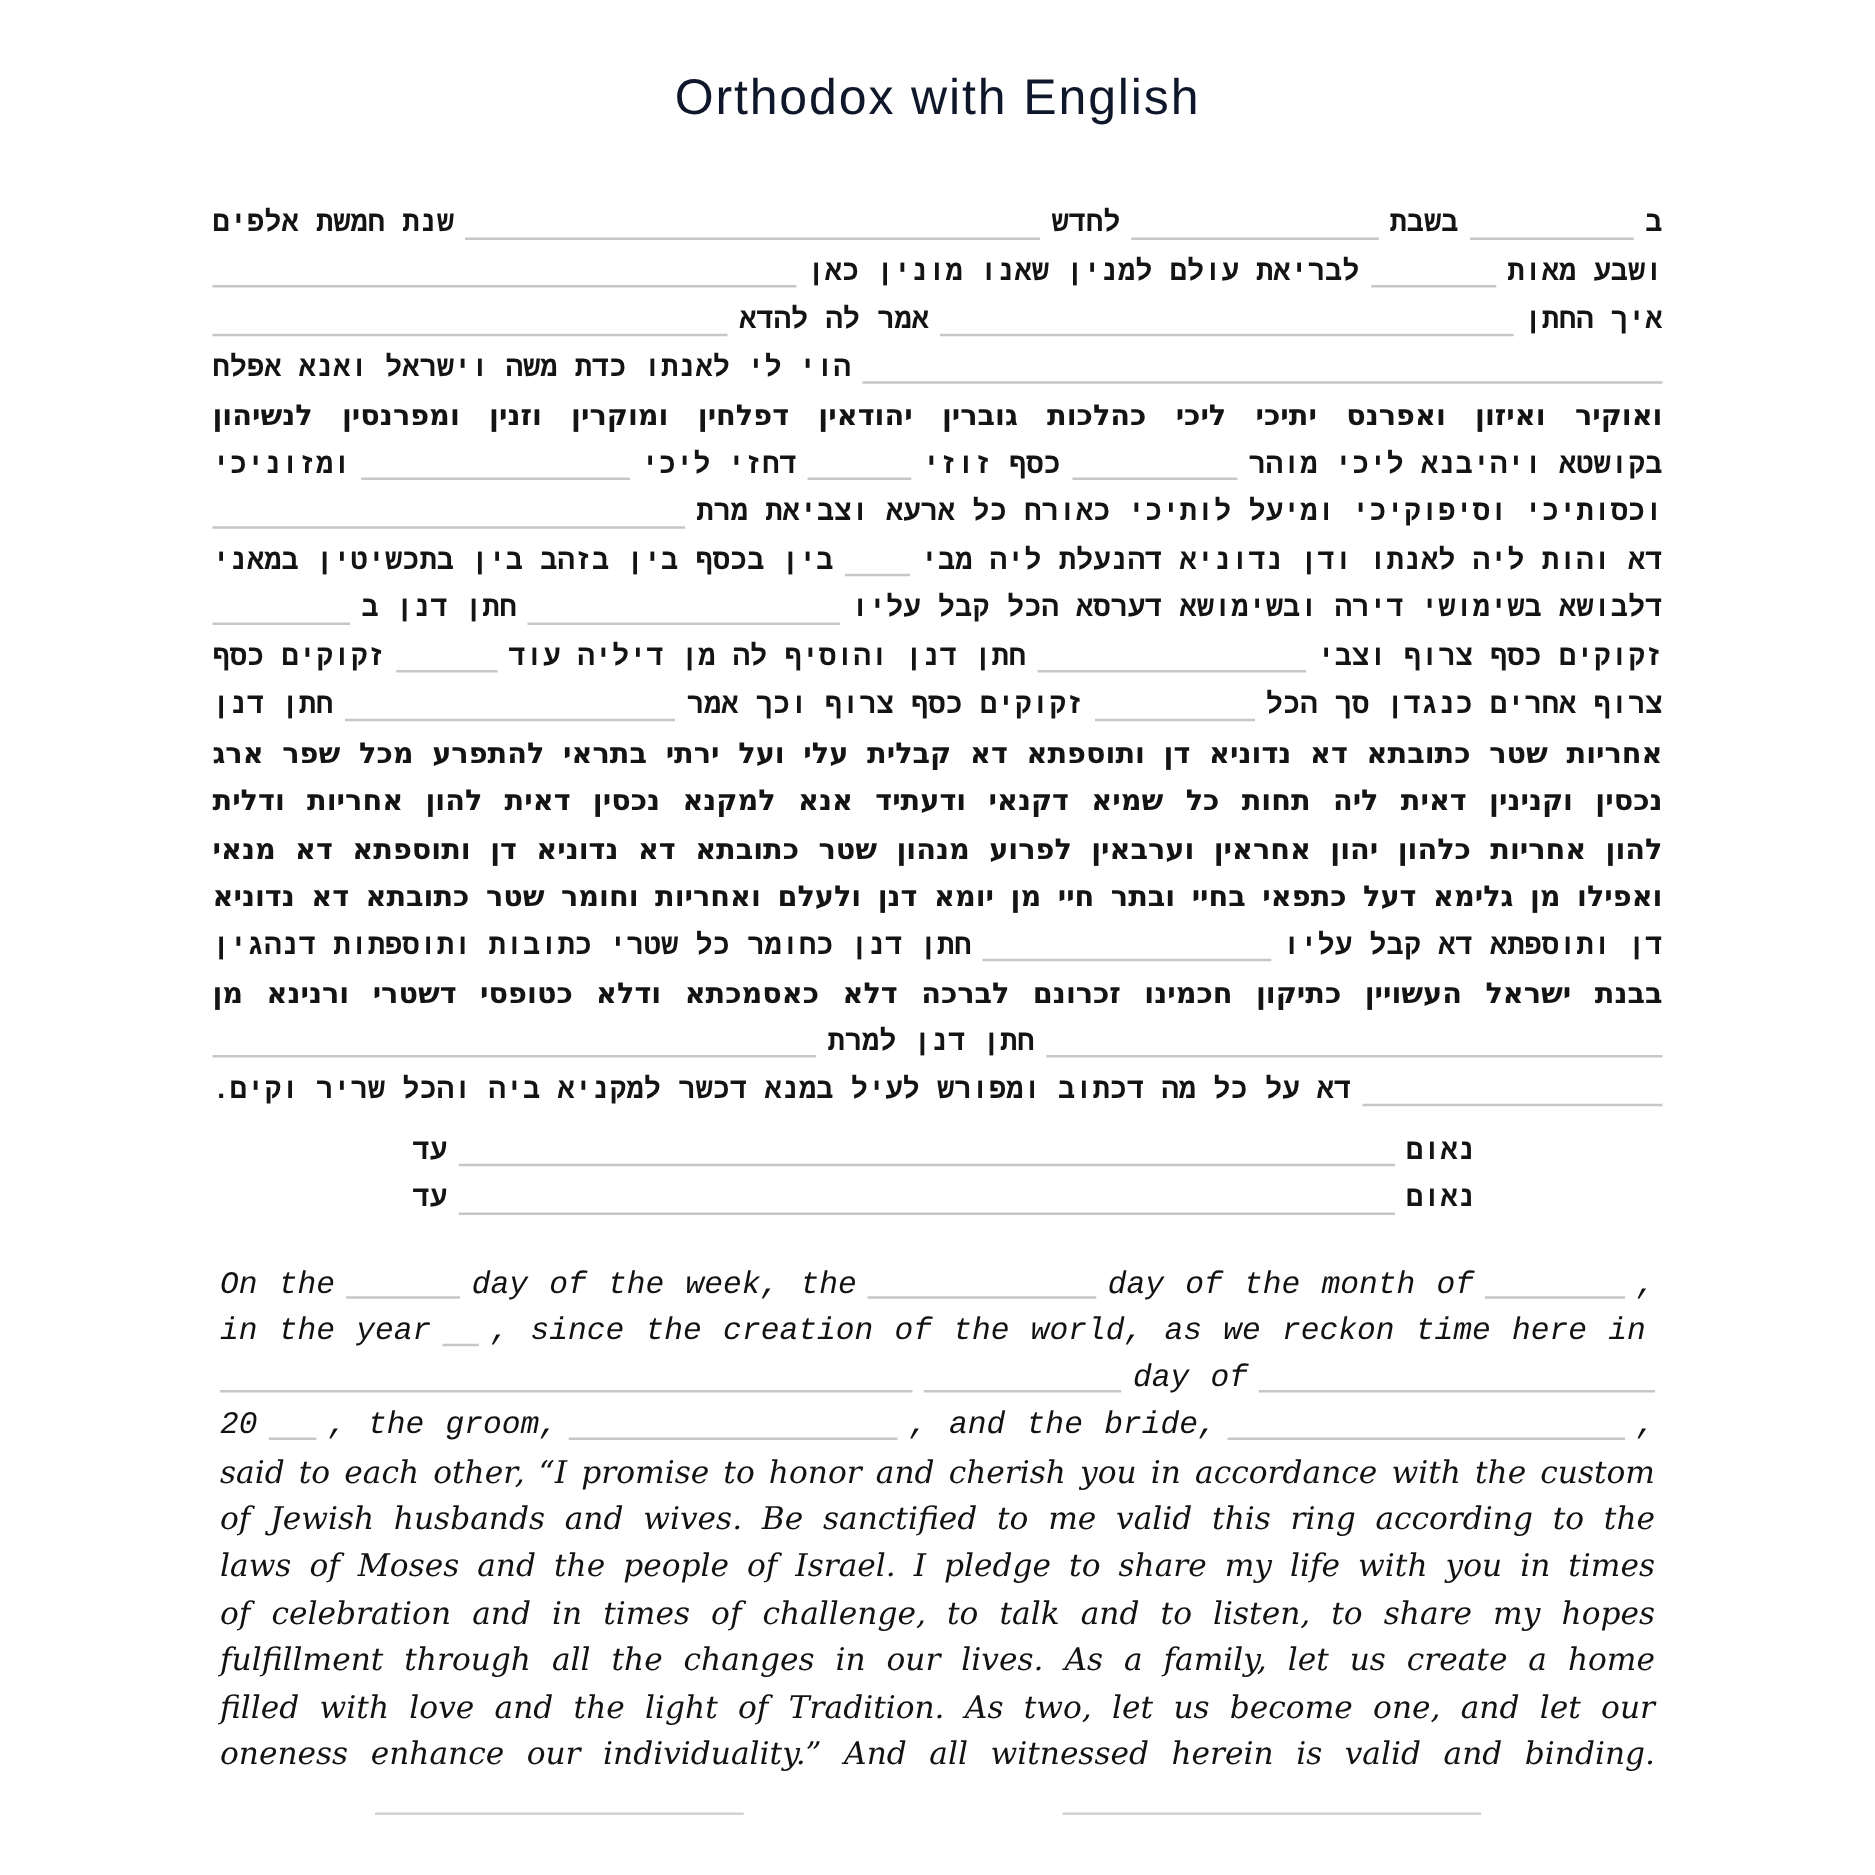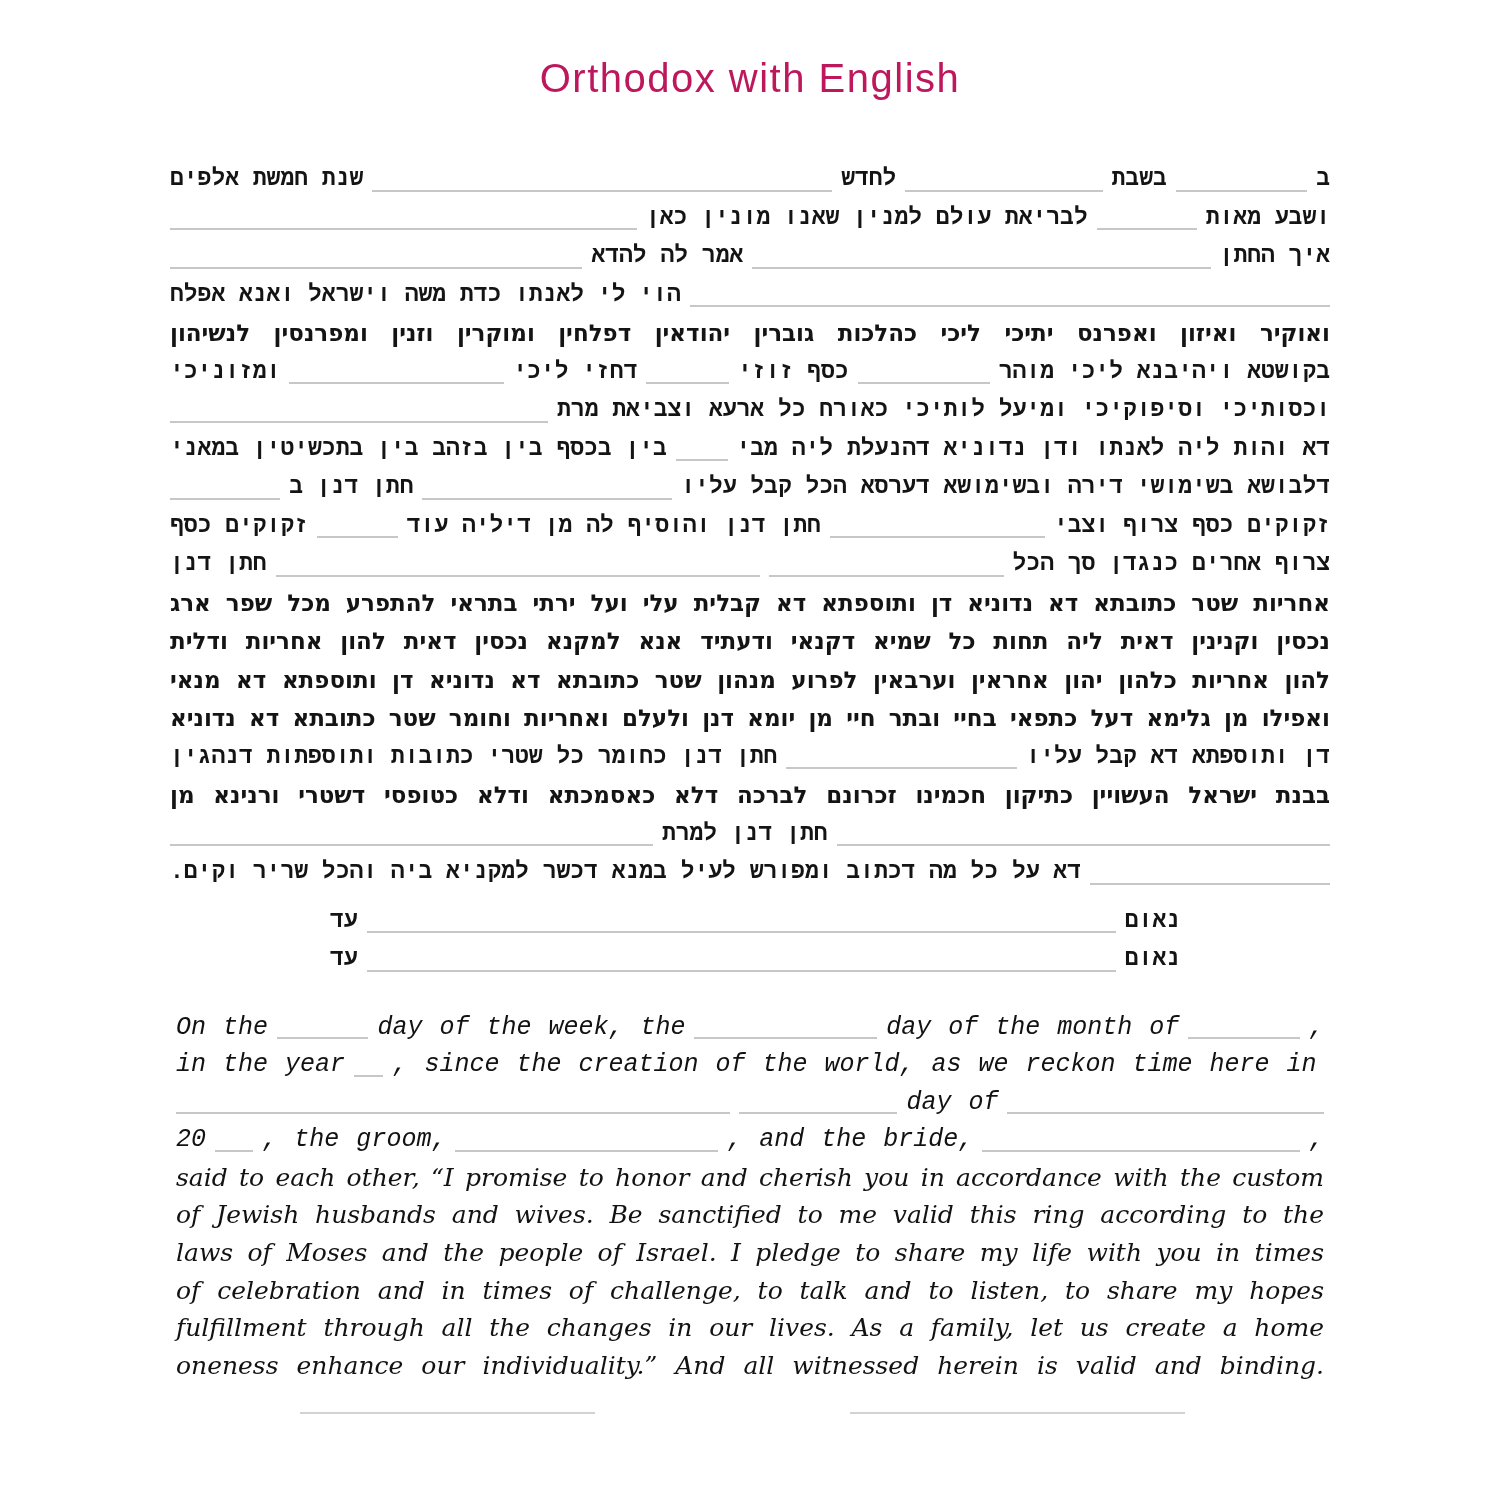--- a/index.html
+++ b/index.html
@@ -18,21 +18,21 @@
   }
   .title {
     margin: 0;
     padding-top: 56px;
     text-align: center;
     font-family: "Liberation Sans", sans-serif;
     font-weight: 400;
     font-size: 40px;
     line-height: 44px;
     letter-spacing: 1.5px;
-    color: #be185d;
+    color: #0f172a;
   }
   
   .line {
     box-sizing: border-box;
   }
   .segline {
     display: flex;
     align-items: flex-end;
     column-gap: 9px;
   }
@@ -160,20 +160,21 @@
       <div class="line segline">
         <span class="seg">זקוקים כסף צרוף וצבי</span>
         <span class="blank" style="flex-grow: 3.2;"></span>
         <span class="seg">חתן דנן והוסיף לה מן דיליה עוד</span>
         <span class="blank" style="flex-grow: 1.2;"></span>
         <span class="seg">זקוקים כסף</span>
       </div>
       <div class="line segline">
         <span class="seg">צרוף אחרים כנגדן סך הכל</span>
         <span class="blank" style="flex-grow: 1.4;"></span>
+        <span class="seg">זקוקים כסף צרוף וכך אמר</span>
         <span class="blank" style="flex-grow: 2.9;"></span>
         <span class="seg">חתן דנן</span>
       </div>
       <div class="line justify">אחריות שטר כתובתא דא נדוניא דן ותוספתא דא קבלית עלי ועל ירתי בתראי להתפרע מכל שפר ארג</div>
       <div class="line justify">נכסין וקנינין דאית ליה תחות כל שמיא דקנאי ודעתיד אנא למקנא נכסין דאית להון אחריות ודלית</div>
       <div class="line justify">להון אחריות כלהון יהון אחראין וערבאין לפרוע מנהון שטר כתובתא דא נדוניא דן ותוספתא דא מנאי</div>
       <div class="line justify">ואפילו מן גלימא דעל כתפאי בחיי ובתר חיי מן יומא דנן ולעלם ואחריות וחומר שטר כתובתא דא נדוניא</div>
       <div class="line segline">
         <span class="seg">דן ותוספתא דא קבל עליו</span>
         <span class="blank" style="flex-grow: 4.5;"></span>
@@ -229,20 +230,21 @@
         <span class="blank" style="flex-grow: 2.4;"></span>
         <span class="seg">, and the bride,</span>
         <span class="blank" style="flex-grow: 2.9;"></span>
         <span class="seg">,</span>
       </div>
       <div class="line justify">said to each other, “I promise to honor and cherish you in accordance with the custom</div>
       <div class="line justify">of Jewish husbands and wives. Be sanctified to me valid this ring according to the</div>
       <div class="line justify">laws of Moses and the people of Israel. I pledge to share my life with you in times</div>
       <div class="line justify">of celebration and in times of challenge, to talk and to listen, to share my hopes</div>
       <div class="line justify">fulfillment through all the changes in our lives. As a family, let us create a home</div>
+      <div class="line justify">filled with love and the light of Tradition. As two, let us become one, and let our</div>
       <div class="line justify">oneness enhance our individuality.” And all witnessed herein is valid and binding.</div>
     </div>
 
   <div id="signature-row" class="signature-row">
       <span class="sig-blank" style="width: 295px; margin-left: 300px;"></span>
       <span class="sig-blank" style="width: 335px; margin-left: 255px;"></span>
     </div>
 </div>
 
 </body></html>

